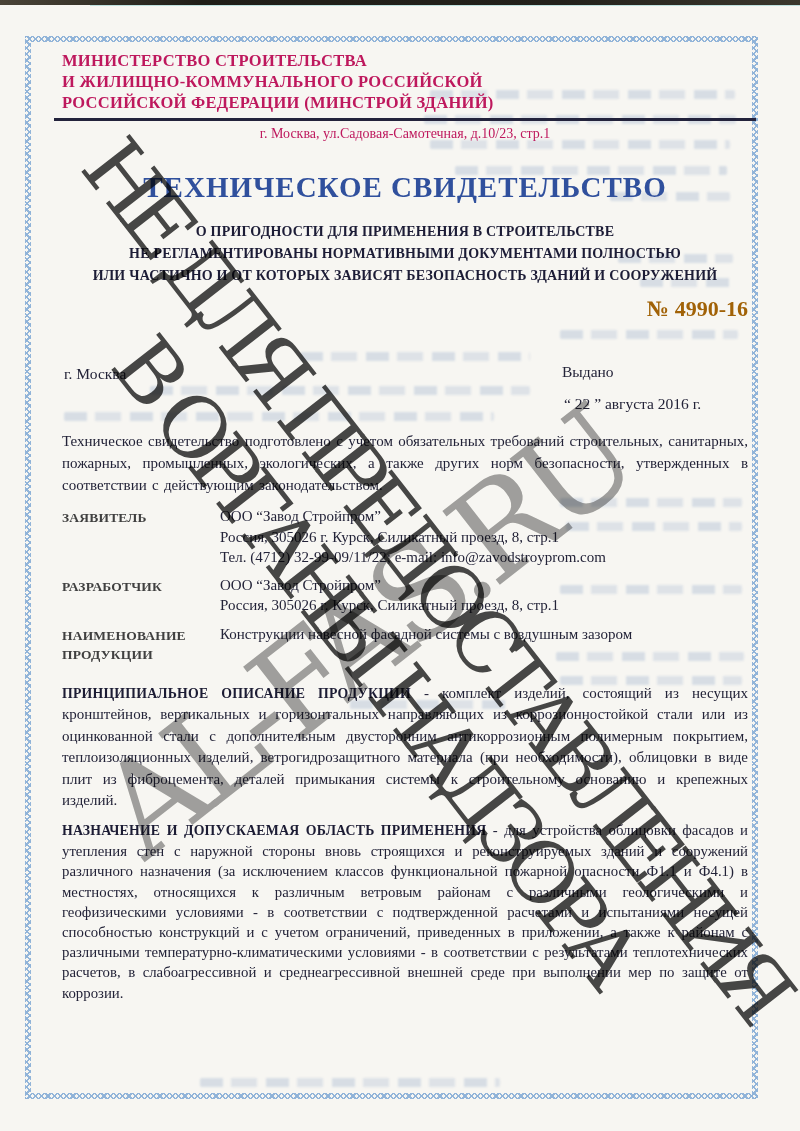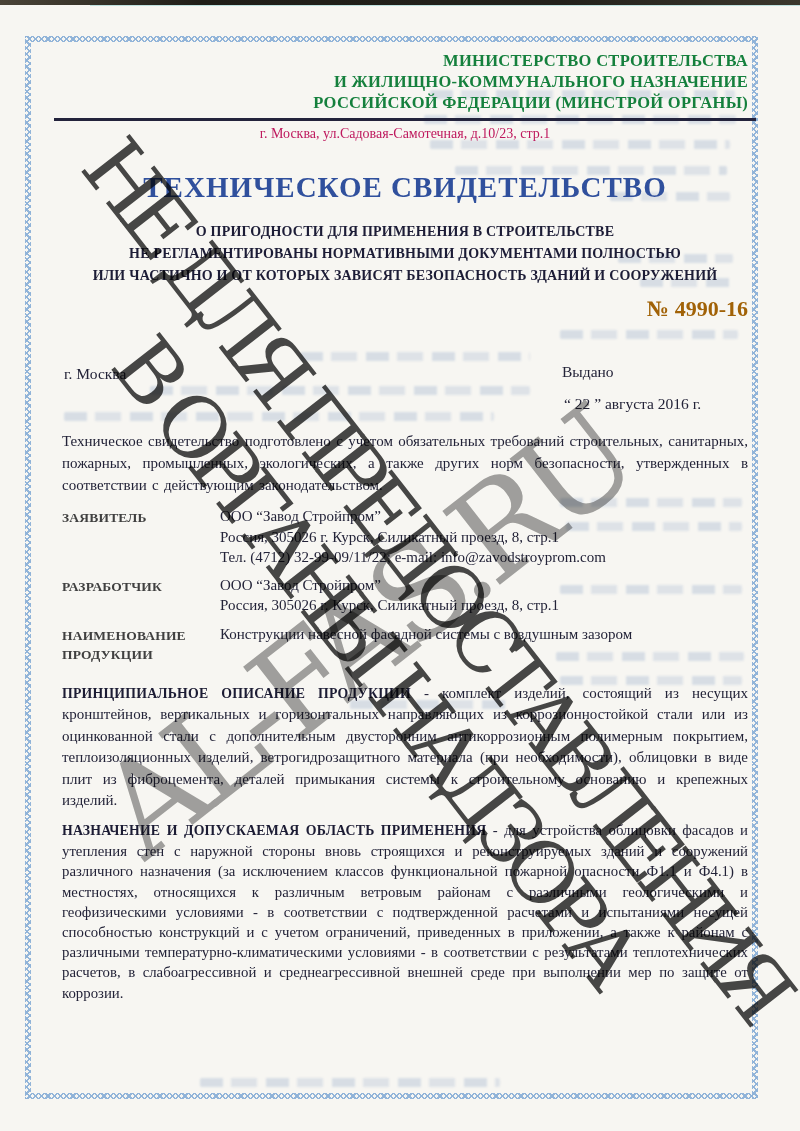--- a/index.html
+++ b/index.html
@@ -17,22 +17,22 @@
        repeating-linear-gradient(135deg,rgba(142,178,216,.95) 0 1.6px,transparent 1.6px 4.4px);}
   .bt{left:25px;top:36px;width:733px;height:6px;}
   .bb{left:25px;top:1093px;width:733px;height:6px;}
   .bl{left:25px;top:36px;width:6px;height:1063px;}
   .br{left:752px;top:36px;width:6px;height:1063px;}
   
   .ghost{position:absolute;height:9px;z-index:1;opacity:.8;filter:blur(1px);border-radius:2px;
      background-image:repeating-linear-gradient(90deg,rgba(104,136,184,.28) 0 23px,rgba(104,136,184,0) 23px 31px,rgba(104,136,184,.22) 31px 57px,rgba(104,136,184,0) 57px 66px);}
   
   .content{position:absolute;left:62px;top:50px;width:686px;z-index:3;}
-  .ministry{font-size:16.5px;font-weight:bold;line-height:21px;text-align:right;
-            color:#15803d;letter-spacing:.3px;}
+  .ministry{font-size:16.5px;font-weight:bold;line-height:21px;text-align:left;
+            color:#be185d;letter-spacing:.3px;}
   .rule{height:3px;background:#23233c;margin:5px -8px 0 -8px;}
   .address{font-size:14px;margin-top:5px;text-align:center;color:#be185d;}
   .title{margin-top:29px;font-size:29px;font-weight:bold;text-align:center;
          color:#30509d;letter-spacing:1px;}
   .subtitle{margin-top:17px;font-size:14px;font-weight:bold;line-height:22px;
             text-align:center;color:#1c1c36;letter-spacing:.2px;}
   .number{margin-top:9px;font-size:22px;font-weight:bold;text-align:right;color:#a16207;}
   .issue-row{margin-top:41px;position:relative;height:58px;font-size:15.5px;}
   .city{position:absolute;left:2px;top:2px;}
   .issued{position:absolute;left:500px;top:0;}
@@ -87,22 +87,22 @@
   <div class="ghost" style="left:560px;top:585px;width:182px"></div>
   <div class="ghost" style="left:556px;top:652px;width:188px"></div>
   <div class="ghost" style="left:560px;top:676px;width:182px"></div>
   <div class="ghost" style="left:350px;top:700px;width:160px"></div>
   <div class="ghost" style="left:200px;top:1078px;width:300px"></div>
 
   <div class="content">
 
     <div class="ministry">
       <div>МИНИСТЕРСТВО СТРОИТЕЛЬСТВА</div>
-      <div>И ЖИЛИЩНО-КОММУНАЛЬНОГО НАЗНАЧЕНИЕ</div>
-      <div>РОССИЙСКОЙ ФЕДЕРАЦИИ (МИНСТРОЙ ОРГАНЫ)</div>
+      <div>И ЖИЛИЩНО-КОММУНАЛЬНОГО РОССИЙСКОЙ</div>
+      <div>РОССИЙСКОЙ ФЕДЕРАЦИИ (МИНСТРОЙ ЗДАНИЙ)</div>
     </div>
 
     <div class="rule"></div>
 
     <div class="address">г. Москва,  ул.Садовая-Самотечная,  д.10/23, стр.1</div>
 
     <div class="title">ТЕХНИЧЕСКОЕ СВИДЕТЕЛЬСТВО</div>
 
     <div class="subtitle">
       <div>О ПРИГОДНОСТИ ДЛЯ ПРИМЕНЕНИЯ В СТРОИТЕЛЬСТВЕ</div>

